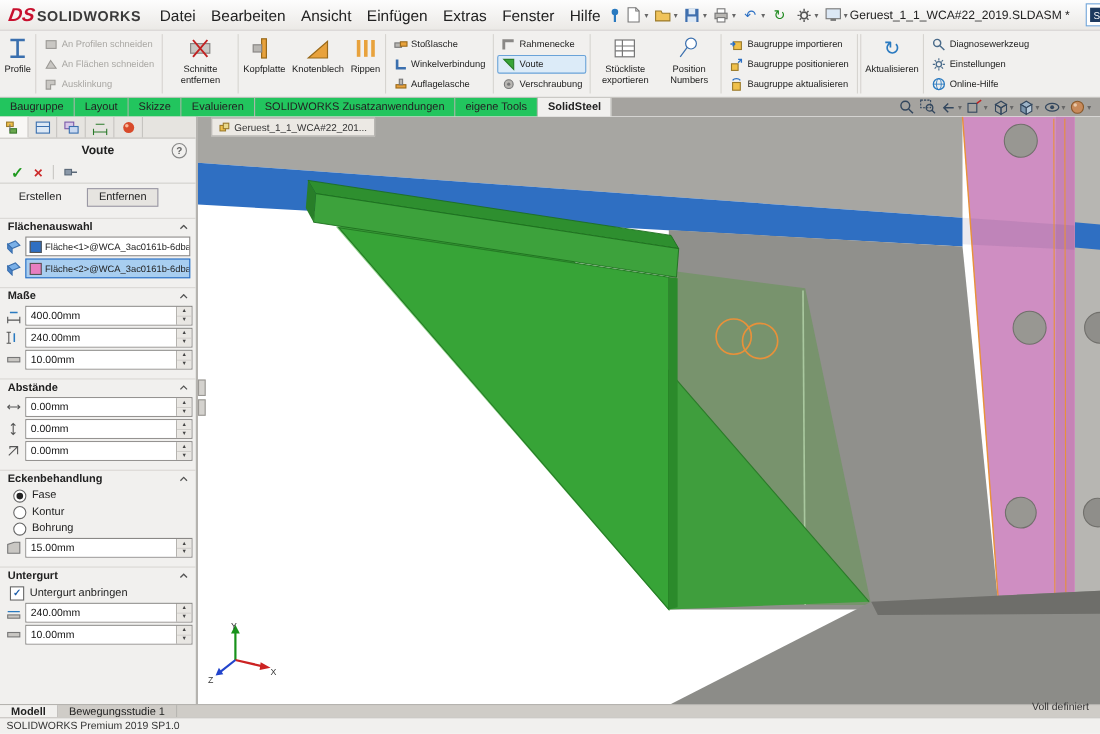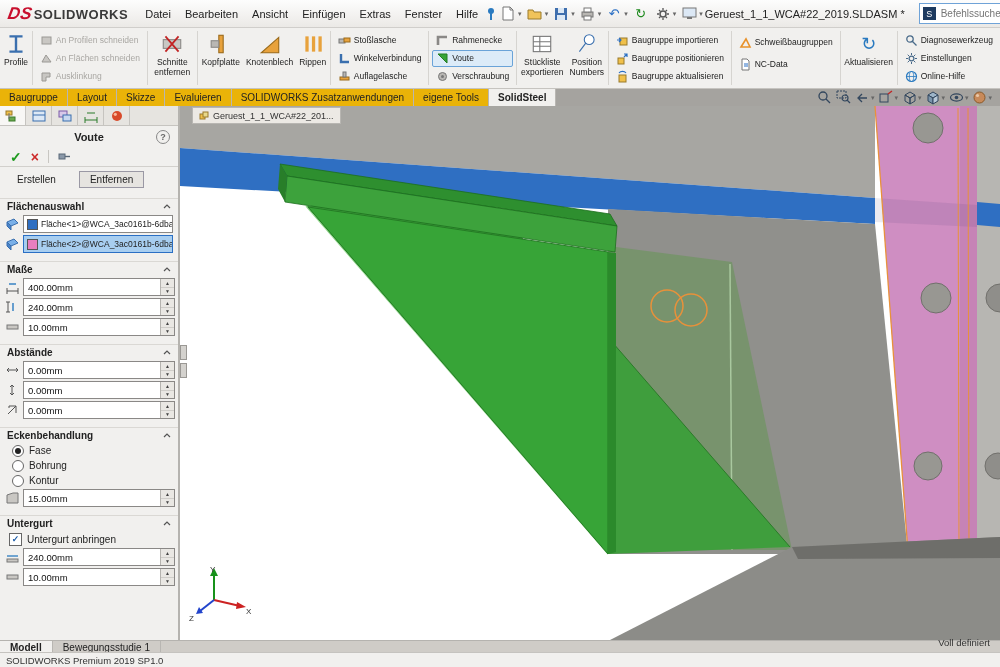--- a/index.html
+++ b/index.html
@@ -6,21 +6,21 @@
   body{width:1000px;height:667px;overflow:hidden;position:relative;background:#f1f0ee;
        font-family:"Liberation Sans",sans-serif;font-size:10px;color:#222;}
   svg{display:block;}
   
   #titlebar{position:absolute;left:0;top:0;width:1000px;height:28px;
     background:linear-gradient(#fdfdfd,#ebe9e6);border-bottom:1px solid #d0cecb;
     display:flex;align-items:center;box-sizing:border-box;padding:0 4px;}
   #logo{display:flex;align-items:baseline;margin:0 10px 0 4px;white-space:nowrap;}
   #logo .ds{font-style:italic;font-weight:bold;font-size:17px;transform:skewX(-10deg);}
   #logo .sw{font-weight:bold;font-size:13px;letter-spacing:.5px;color:#3a3a3a;margin-left:2px;}
-  .menu-item{font-size:11px;padding:4px 7px;cursor:default;}
+  .menu-item{font-size:14px;padding:4px 7px;cursor:default;}
   .tb-group{display:flex;align-items:center;margin:0 2px;}
   .tb-ic{width:18px;height:18px;display:flex;align-items:center;justify-content:center;}
   .dd{font-size:7px;color:#666;margin-left:1px;}
   #doc-title{margin-left:auto;margin-right:14px;font-size:11px;color:#222;white-space:nowrap;}
   #search-box{display:flex;align-items:center;border:1px solid #6fa3d8;background:#fff;
     height:19px;width:108px;padding:0 3px;margin-right:2px;}
   #search-box .sq{width:13px;height:13px;background:#1d3a5f;color:#fff;font-size:9px;
     display:flex;align-items:center;justify-content:center;margin-right:3px;}
   #search-box input{border:0;outline:0;width:62px;font-size:10px;font-family:"Liberation Sans",sans-serif;color:#555;}
   
@@ -35,21 +35,21 @@
   .rb-big .lbl{font-size:8.5px;line-height:9.5px;text-align:center;}
   .rb-col{display:flex;flex-direction:column;justify-content:space-around;padding:2px 2px;}
   .rb-sm{display:flex;align-items:center;gap:3px;font-size:8.5px;white-space:nowrap;
     padding:1px 3px;cursor:default;border:1px solid transparent;}
   .rb-sm .ic{width:13px;height:13px;flex:0 0 13px;}
   .rb-sm.disabled{color:#a9a7a3;}
   .rb-sm.active{border-color:#6aa3d8;background:#dcebf8;border-radius:2px;}
   
   #tabrow{position:absolute;left:0;top:89px;width:1000px;height:17px;background:#a5a39f;
     display:flex;align-items:stretch;}
-  .tab{font-size:10px;padding:0 9px;display:flex;align-items:center;background:#eab308;
+  .tab{font-size:10px;padding:0 9px;display:flex;align-items:center;background:#22c55e;
     border-right:1px solid #b8b6b2;cursor:default;white-space:nowrap;}
   .tab.active{background:#f1f0ee;font-weight:bold;}
   #headsup{margin-left:auto;display:flex;align-items:center;gap:4px;padding-right:8px;}
   .hu{display:flex;align-items:center;cursor:default;}
   
   #panel{position:absolute;left:0;top:106px;width:180px;height:534px;background:#f1f0ee;
     border-right:2px solid #b5b3af;box-sizing:border-box;overflow:hidden;}
   .pm-tabs{display:flex;height:19px;background:#e6e4e0;border-bottom:1px solid #c6c4c0;}
   .pm-tab{width:25px;display:flex;align-items:center;justify-content:center;
     border-right:1px solid #c6c4c0;cursor:default;}
@@ -378,42 +378,20 @@
       <span class="ic">
           <svg width="13" height="13" viewBox="0 0 13 13">
             <rect x="3" y="5" width="7" height="7" fill="#f0c04a" stroke="#9a7a2a"></rect>
             <path d="M3 3a4 3 0 0 1 7 0" fill="none" stroke="#2a6fc4" stroke-width="1.2"></path>
           </svg>
         </span>
       <span>Baugruppe aktualisieren</span>
     </div>
   </div>
   <div class="rb-sep"></div>
-  <div class="rb-col">
-    <div class="rb-sm">
-      <span class="ic">
-          <svg width="13" height="13" viewBox="0 0 13 13">
-            <polygon points="2,11 7,3 11,11" fill="none" stroke="#e8912a" stroke-width="1.6"></polygon>
-          </svg>
-        </span>
-      <span>Schweißbaugruppen</span>
-    </div>
-    <div class="rb-sm">
-      <span class="ic">
-          <svg width="13" height="13" viewBox="0 0 13 13">
-            <path d="M3 1h5l2 2v9H3z" fill="#fff" stroke="#777"></path>
-            <path d="M5 6h4M5 8h4" stroke="#2a6fc4"></path>
-          </svg>
-        </span>
-      <span>NC-Data</span>
-    </div>
-    <div class="rb-sm" style="visibility:hidden;">
-        <span></span>
-      </div>
-  </div>
   <div class="rb-sep"></div>
   <div class="rb-group">
     <div class="rb-big" style="max-width:64px;">
       <span class="ic" style="font-size:18px;color:#2a7ac0;text-align:center;line-height:24px;">↻</span>
       <span class="lbl">Aktualisieren</span>
     </div>
   </div>
   <div class="rb-sep"></div>
   <div class="rb-col">
     <div class="rb-sm">
@@ -713,25 +691,25 @@
           <polyline points="1,4 4,1 7,4" fill="none" stroke="#555" stroke-width="1.2"></polyline>
         </svg>
     </span>
   </div>
   <div class="radio-row">
     <span class="radio checked"></span>
     <span>Fase</span>
   </div>
   <div class="radio-row">
     <span class="radio"></span>
-    <span>Bohrung</span>
+    <span>Kontur</span>
   </div>
   <div class="radio-row">
     <span class="radio"></span>
-    <span>Kontur</span>
+    <span>Bohrung</span>
   </div>
   <div class="fld-row">
     <span class="lead-ic">
       <svg width="15" height="14" viewBox="0 0 15 14">
           <path d="M2 12V4l6-2h5v10z" fill="#c9c7c3" stroke="#777"></path>
         </svg>
     </span>
     <div class="spinfld">
       <input value="15.00mm" style="">
       <div class="spin">

